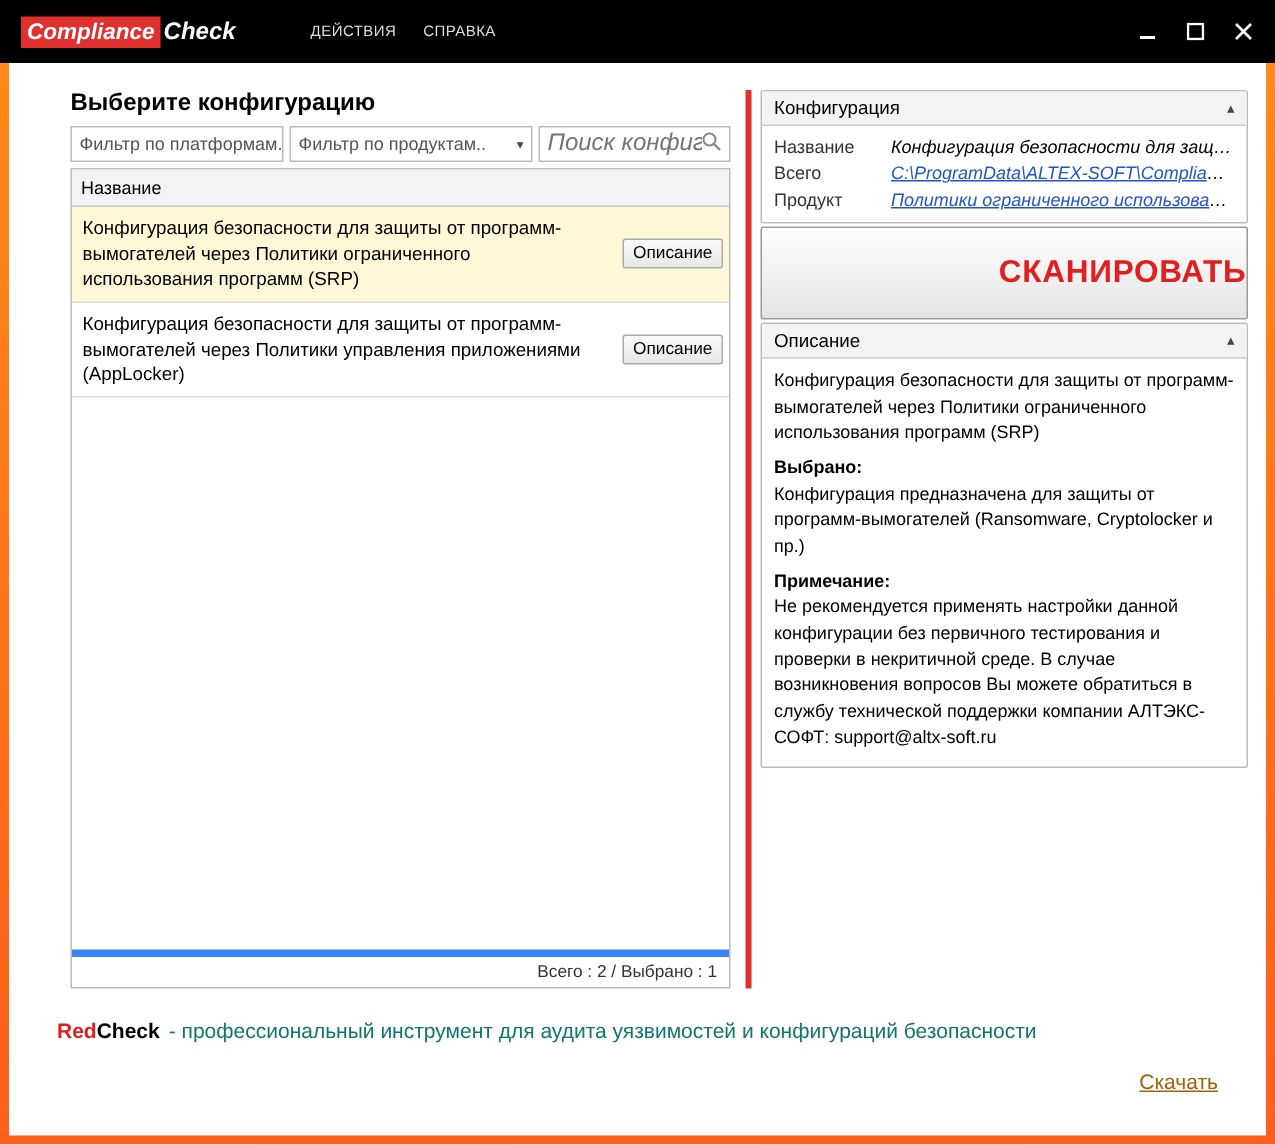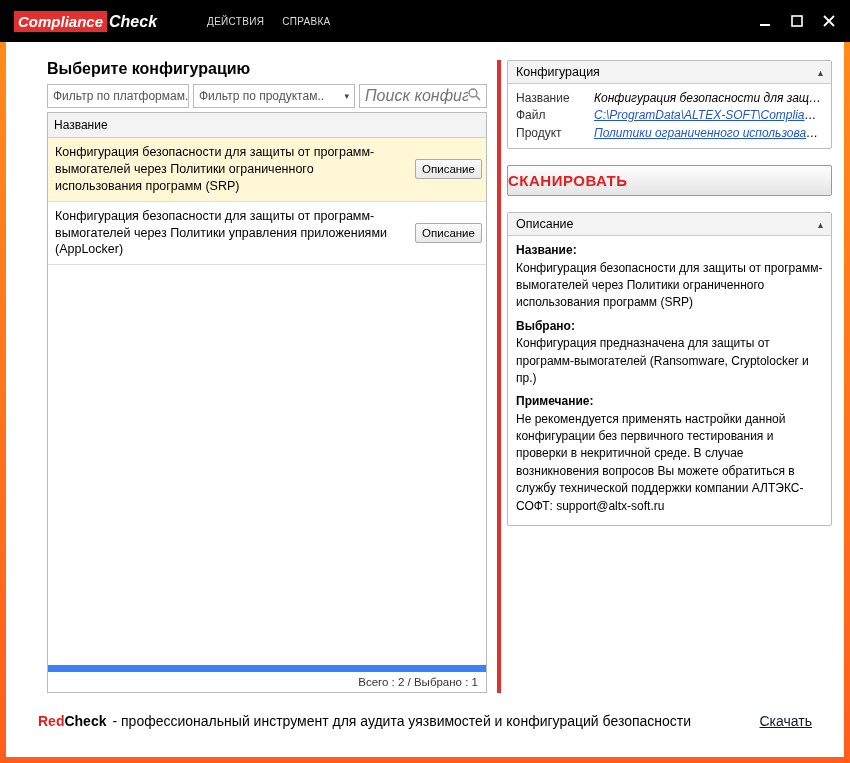--- a/index.html
+++ b/index.html
@@ -10,64 +10,64 @@
   .logo-badge { background: #e03030; color: #fff; font-weight: bold; padding: 2px 4px; font-size: 15px; font-style: italic; }
   .logo-text { font-weight: bold; font-size: 16px; margin-left: 2px; font-style: italic; }
   .menu { display: flex; gap: 18px; margin-left: 50px; }
   .menu-item { color: #ddd; font-size: 10px; cursor: pointer; letter-spacing: 0.3px; }
   .win-controls { margin-left: auto; display: flex; gap: 18px; align-items: center; }
   .win-btn { width: 14px; height: 14px; display: flex; align-items: center; justify-content: center; cursor: pointer; color: #fff; }
 
   .content { flex: 1; background: #fff; margin: 6px; margin-top: 0; padding: 12px; display: flex; flex-direction: column; gap: 10px; border-top: 6px solid transparent; }
   .panes { flex: 1; display: flex; gap: 10px; min-height: 0; }
   .left-pane { flex: 1; display: flex; flex-direction: column; min-width: 0; padding-left: 29px; }
-  .right-pane { width: 335px; display: flex; flex-direction: column; border-left: 4px solid #e03030; padding-left: 6px; gap: 16px; }
+  .right-pane { width: 335px; display: flex; flex-direction: column; border-left: 4px solid #e03030; padding-left: 6px; gap: 2px; }
 
   .left-title { font-size: 16px; font-weight: bold; margin-bottom: 6px; }
   .filter-row { display: flex; gap: 4px; margin-bottom: 4px; }
   .filter-box { border: 1px solid #bbb; background: #fff; font-size: 12px; padding: 3px 5px; display: flex; align-items: center; gap: 4px; cursor: pointer; color: #555; }
   .filter-box.f1 { width: 142px; white-space: nowrap; overflow: hidden; }
   .filter-box.f2 { width: 162px; white-space: nowrap; overflow: hidden; }
   .search-box { flex: 1; border: 1px solid #bbb; display: flex; align-items: center; padding: 2px 5px; }
   .search-box input { border: none; outline: none; font-style: italic; font-size: 16px; width: 100%; color: #888; }
   .chev { margin-left: auto; font-size: 9px; color: #444; }
   .mag { color: #999; font-size: 13px; }
 
   .grid { flex: 1; border: 1px solid #bbb; display: flex; flex-direction: column; min-height: 0; }
   .grid-header { background: #f3f3f3; border-bottom: 1px solid #ccc; padding: 5px 6px; font-size: 12px; }
   .grid-body { flex: 1; overflow: auto; }
   .grid-row { display: flex; border-bottom: 1px solid #ddd; }
   .grid-row.selected { background: #fff7d6; }
   .cell-name { flex: 1; padding: 6px 7px; font-size: 12.5px; line-height: 1.35; }
   .cell-btn { width: 75px; display: flex; align-items: center; justify-content: center; padding: 6px 4px; }
   .desc-btn { border: 1px solid #aaa; background: linear-gradient(#fafafa,#e8e8e8); font-size: 11.5px; padding: 3px 6px; cursor: pointer; border-radius: 2px; }
-  .grid-footer { border-top: 7px solid #3b82f6; padding: 4px 8px; text-align: right; font-size: 11.5px; color: #333; }
+  .grid-footer { border-top: 5px solid #3b82f6; padding: 4px 8px; text-align: right; font-size: 11.5px; color: #333; }
 
   .panel { border: 1px solid #bbb; border-radius: 2px; }
   .panel-header { background: #f3f3f3; border-bottom: 1px solid #ccc; padding: 4px 8px; font-size: 12.5px; display: flex; align-items: center; cursor: pointer; }
   .panel-header .chev-up { margin-left: auto; font-size: 10px; color: #444; }
   .panel-body { padding: 6px 8px; font-size: 12px; line-height: 1.45; }
   .kv-row { display: flex; gap: 10px; }
   .kv-key { width: 68px; color: #333; }
   .kv-val { flex: 1; overflow: hidden; white-space: nowrap; text-overflow: ellipsis; }
   .kv-val.italic { font-style: italic; }
   .linkish { color: #2255cc; text-decoration: underline; cursor: pointer; }
 
-  .scan-btn { display: block; width: 100%; border: 1px solid #999; background: linear-gradient(#fefefe,#e4e4e4); color: #e02020; font-weight: bold; font-size: 15px; letter-spacing: 0.5px; padding: 6px 0; text-align: left; cursor: pointer; border-radius: 2px; }
+  .scan-btn { display: block; width: 100%; border: 1px solid #999; background: linear-gradient(#fefefe,#e4e4e4); color: #e02020; font-weight: bold; font-size: 21px; letter-spacing: 0.5px; padding: 18px 0; text-align: right; cursor: pointer; border-radius: 2px; }
 
   .desc-panel .panel-body { font-size: 12px; }
   .desc-section-title { font-weight: bold; margin-top: 6px; }
   .desc-section-title:first-child { margin-top: 0; }
   .desc-text { margin-bottom: 4px; }
 
   .footer { background: #fff; padding: 10px 14px; display: flex; gap: 6px; font-size: 14px; margin: 0 6px 6px 6px; }
   .footer-red { color: #e02020; font-weight: bold; }
   .footer-black { color: #000; font-weight: bold; }
-  .footer-text { color: #000000; }
-  .footer-link { margin-left: auto; color: #0f172a; text-decoration: underline; cursor: pointer; }
+  .footer-text { color: #0f766e; }
+  .footer-link { margin-left: auto; color: #a16207; text-decoration: underline; cursor: pointer; margin-top: 34px; }
 </style>
 </head>
 <body>
 
 <div class="outer-frame">
 
   <div class="titlebar">
     <div class="logo">
       <span class="logo-badge">Compliance</span>
       <span class="logo-text">Check</span>
@@ -147,39 +147,38 @@
           <div class="panel-header">
             <span>Конфигурация</span>
             <span class="chev-up">▴</span>
           </div>
           <div class="panel-body">
             <div class="kv-row">
               <div class="kv-key">Название</div>
               <div class="kv-val italic">Конфигурация безопасности для защиты от...</div>
             </div>
             <div class="kv-row">
-              <div class="kv-key">Файл</div>
+              <div class="kv-key">Всего</div>
               <div class="kv-val italic"><span class="linkish">C:\ProgramData\ALTEX-SOFT\ComplianceCheck...</span></div>
             </div>
             <div class="kv-row">
               <div class="kv-key">Продукт</div>
               <div class="kv-val italic"><span class="linkish">Политики ограниченного использования...</span></div>
             </div>
           </div>
         </div>
 
         <button class="scan-btn">СКАНИРОВАТЬ</button>
 
         <div class="panel desc-panel">
           <div class="panel-header">
             <span>Описание</span>
             <span class="chev-up">▴</span>
           </div>
           <div class="panel-body">
-            <div class="desc-section-title">Название:</div>
             <div class="desc-text">Конфигурация безопасности для защиты от программ-вымогателей через Политики ограниченного использования программ (SRP)</div>
 
             <div class="desc-section-title">Выбрано:</div>
             <div class="desc-text">Конфигурация предназначена для защиты от программ-вымогателей (Ransomware, Cryptolocker и пр.)</div>
 
             <div class="desc-section-title">Примечание:</div>
             <div class="desc-text">Не рекомендуется применять настройки данной конфигурации без первичного тестирования и проверки в некритичной среде. В случае возникновения вопросов Вы можете обратиться в службу технической поддержки компании АЛТЭКС-СОФТ: support@altx-soft.ru</div>
           </div>
         </div>
 

